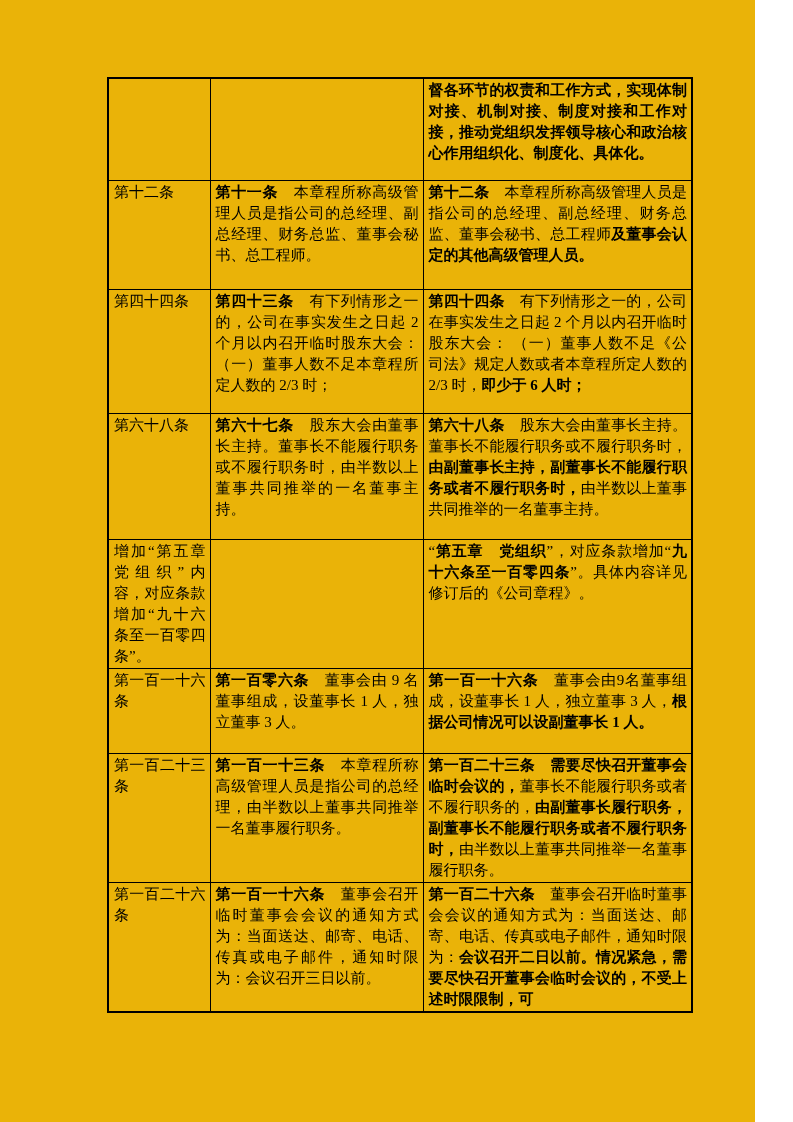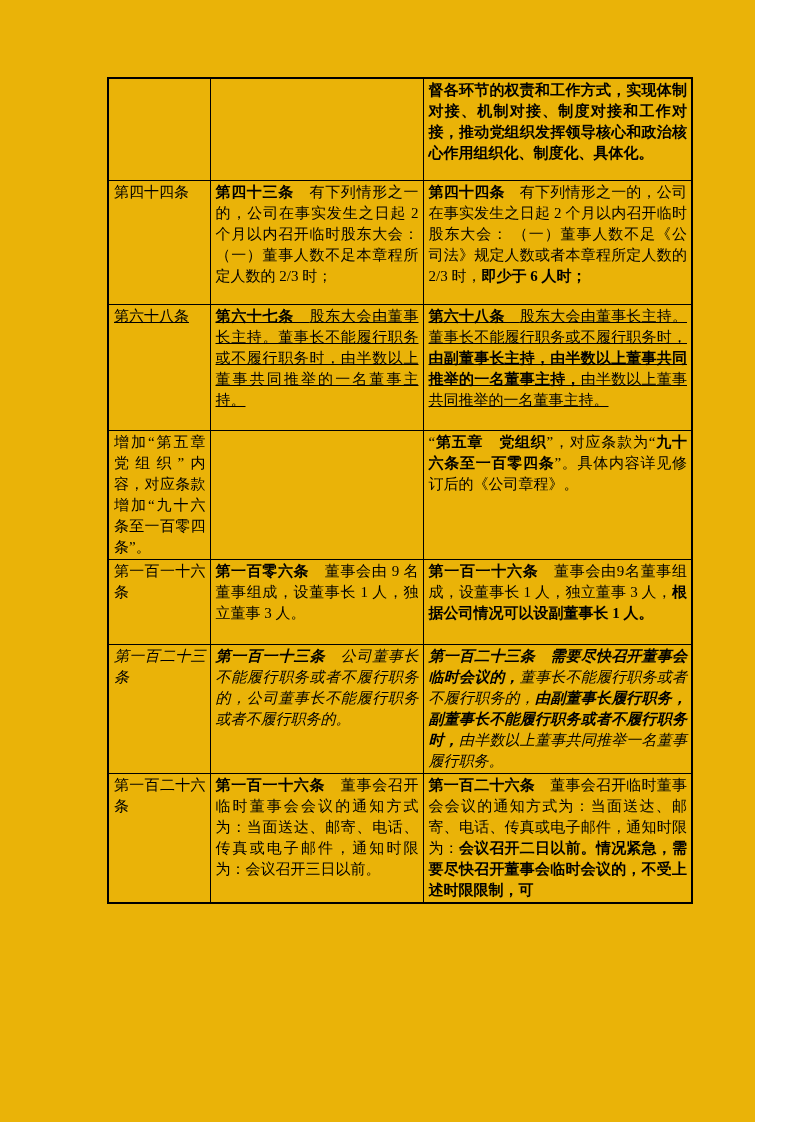--- a/index.html
+++ b/index.html
@@ -48,43 +48,48 @@
       <col class="c1">
         <col class="c2">
         <col class="c3">
     </colgroup>
     <tbody id="cmp-body">
         <tr style="height: 102px;">
           <td class="cell"></td>
           <td class="cell"></td>
           <td class="cell"><span class="seg b">督各环节的权责和工作方式，实现体制对接、机制对接、制度对接和工作对接，推动党组织发挥领导核心和政治核心作用组织化、制度化、具体化。</span></td>
         </tr>
+        <tr style="height: 109px;">
+          <td class="cell"><span class="seg">第十二条</span></td>
+          <td class="cell"><span class="seg b">第十一条　</span><span class="seg">本章程所称高级管理人员是指公司的总经理、副总经理、财务总监、董事会秘书、总工程师。</span></td>
+          <td class="cell"><span class="seg b">第十二条　</span><span class="seg">本章程所称高级管理人员是指公司的总经理、副总经理、财务总监、董事会秘书、总工程师</span><span class="seg b">及董事会认定的其他高级管理人员。</span></td>
+        </tr>
         <tr style="height: 124px; margin-top: 44px;">
           <td class="cell"><span class="seg">第四十四条</span></td>
           <td class="cell"><span class="seg b">第四十三条　</span><span class="seg">有下列情形之一的，公司在事实发生之日起 2 个月以内召开临时股东大会： （一）董事人数不足本章程所定人数的 2/3 时；</span></td>
           <td class="cell"><span class="seg b">第四十四条　</span><span class="seg">有下列情形之一的，公司在事实发生之日起 2 个月以内召开临时股东大会： （一）董事人数不足《公司法》规定人数或者本章程所定人数的 2/3 时，</span><span class="seg b">即少于 6 人时；</span></td>
         </tr>
-        <tr style="height: 126px; text-decoration: underline;">
+        <tr style="height: 126px;">
           <td class="cell"><span class="seg">第六十八条</span></td>
           <td class="cell"><span class="seg b">第六十七条　</span><span class="seg">股东大会由董事长主持。董事长不能履行职务或不履行职务时，由半数以上董事共同推举的一名董事主持。</span></td>
-          <td class="cell"><span class="seg b">第六十八条　</span><span class="seg">股东大会由董事长主持。董事长不能履行职务或不履行职务时，</span><span class="seg b">由副董事长主持，由半数以上董事共同推举的一名董事主持，</span><span class="seg">由半数以上董事共同推举的一名董事主持。</span></td>
+          <td class="cell"><span class="seg b">第六十八条　</span><span class="seg">股东大会由董事长主持。董事长不能履行职务或不履行职务时，</span><span class="seg b">由副董事长主持，副董事长不能履行职务或者不履行职务时，</span><span class="seg">由半数以上董事共同推举的一名董事主持。</span></td>
         </tr>
         <tr style="height: 105px; padding-left: 12px;">
           <td class="cell"><span class="seg">增加“第五章 党组织”内容，对应条款增加“九十六条至一百零四条”。</span></td>
           <td class="cell"></td>
-          <td class="cell"><span class="seg">“</span><span class="seg b">第五章　党组织</span><span class="seg">”，对应条款为“</span><span class="seg b">九十六条至一百零四条</span><span class="seg">”。具体内容详见修订后的《公司章程》。</span></td>
+          <td class="cell"><span class="seg">“</span><span class="seg b">第五章　党组织</span><span class="seg">”，对应条款增加“</span><span class="seg b">九十六条至一百零四条</span><span class="seg">”。具体内容详见修订后的《公司章程》。</span></td>
         </tr>
         <tr style="height: 85px;">
           <td class="cell"><span class="seg">第一百一十六条</span></td>
           <td class="cell"><span class="seg b">第一百零六条　</span><span class="seg">董事会由 9 名董事组成，设董事长 1 人，独立董事 3 人。</span></td>
           <td class="cell"><span class="seg b">第一百一十六条　</span><span class="seg">董事会由9名董事组成，设董事长 1 人，独立董事 3 人，</span><span class="seg b">根据公司情况可以设副董事长 1 人。</span></td>
         </tr>
-        <tr style="height: 124px; font-style: italic;">
+        <tr style="height: 124px;">
           <td class="cell"><span class="seg">第一百二十三条</span></td>
-          <td class="cell"><span class="seg b">第一百一十三条　</span><span class="seg">公司董事长不能履行职务或者不履行职务的，公司董事长不能履行职务或者不履行职务的。</span></td>
+          <td class="cell"><span class="seg b">第一百一十三条　</span><span class="seg">本章程所称高级管理人员是指公司的总经理，由半数以上董事共同推举一名董事履行职务。</span></td>
           <td class="cell"><span class="seg b">第一百二十三条　需要尽快召开董事会临时会议的，</span><span class="seg">董事长不能履行职务或者不履行职务的，</span><span class="seg b">由副董事长履行职务，副董事长不能履行职务或者不履行职务时，</span><span class="seg">由半数以上董事共同推举一名董事履行职务。</span></td>
         </tr>
         <tr style="height: 125px;">
           <td class="cell"><span class="seg">第一百二十六条</span></td>
           <td class="cell"><span class="seg b">第一百一十六条　</span><span class="seg">董事会召开临时董事会会议的通知方式为：当面送达、邮寄、电话、传真或电子邮件，通知时限为：会议召开三日以前。</span></td>
           <td class="cell"><span class="seg b">第一百二十六条　</span><span class="seg">董事会召开临时董事会会议的通知方式为：当面送达、邮寄、电话、传真或电子邮件，通知时限为：</span><span class="seg b">会议召开二日以前。情况紧急，需要尽快召开董事会临时会议的，不受上述时限限制，可</span></td>
         </tr>
       </tbody>
   </table>
 </div>

